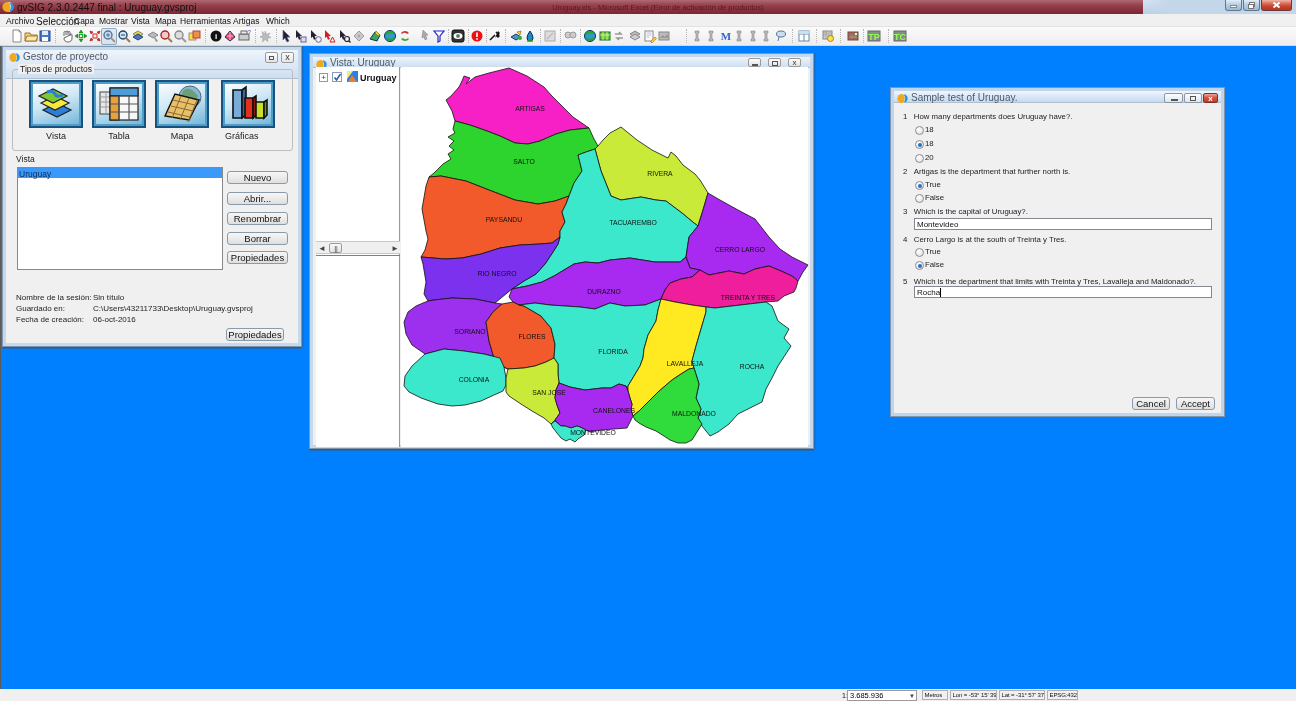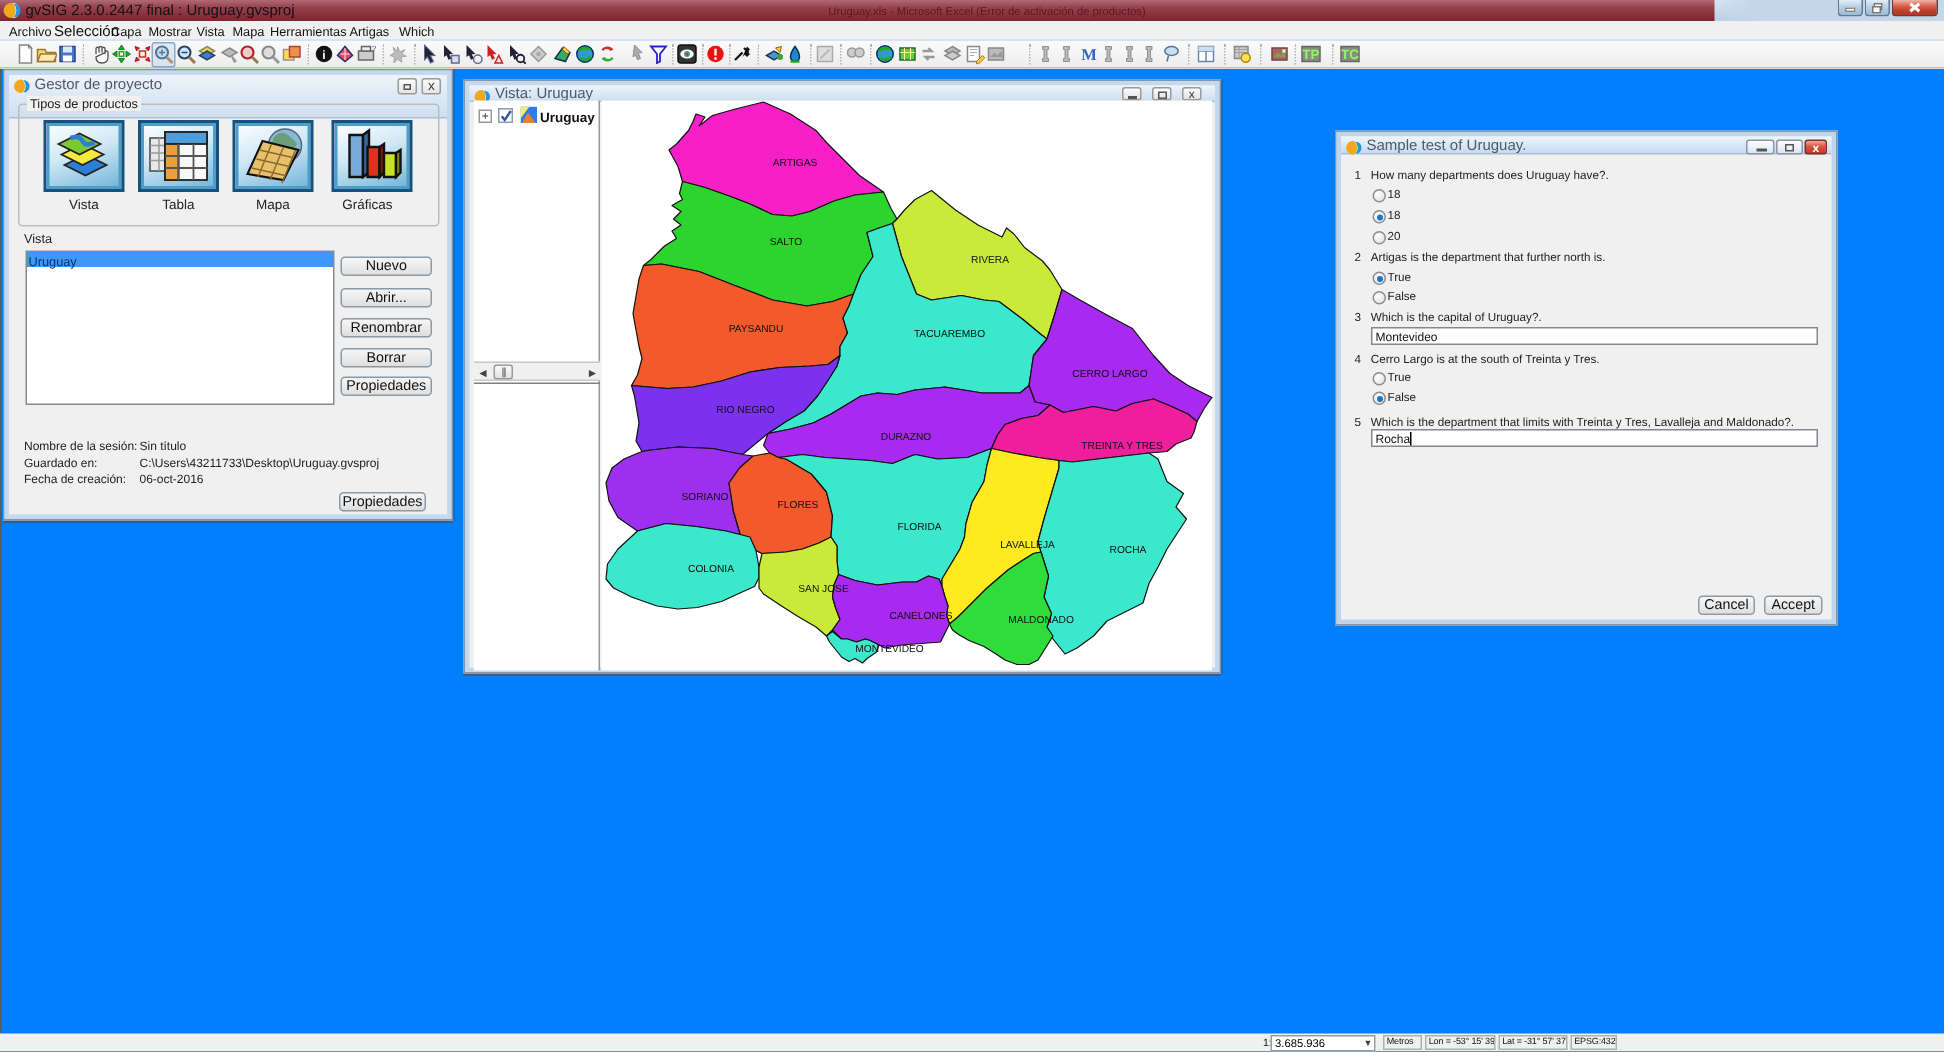--- a/index.html
+++ b/index.html
@@ -306,21 +306,21 @@
 <div class="gbox" style="left:9px;top:22px;width:281px;height:82px">
       <b>Tipos de productos</b>
     </div>
 <div style="position:absolute;left:26px;top:33px;width:54px;height:48px;background:linear-gradient(160deg,#fff, #cfe8f5 45%,#6db3d8);border:2px solid #17517e;box-shadow:inset 0 0 0 2px #4e9cc8"></div>
 <div style="position:absolute;left:23px;top:84px;width:60px;text-align:center;font-size:9px;color:#222">Vista</div>
 <div style="position:absolute;left:89px;top:33px;width:54px;height:48px;background:linear-gradient(160deg,#fff, #cfe8f5 45%,#6db3d8);border:2px solid #17517e;box-shadow:inset 0 0 0 2px #4e9cc8"></div>
 <div style="position:absolute;left:86px;top:84px;width:60px;text-align:center;font-size:9px;color:#222">Tabla</div>
 <div style="position:absolute;left:152px;top:33px;width:54px;height:48px;background:linear-gradient(160deg,#fff, #cfe8f5 45%,#6db3d8);border:2px solid #17517e;box-shadow:inset 0 0 0 2px #4e9cc8"></div>
 <div style="position:absolute;left:149px;top:84px;width:60px;text-align:center;font-size:9px;color:#222">Mapa</div>
 <div style="position:absolute;left:218px;top:33px;width:54px;height:48px;background:linear-gradient(160deg,#fff, #cfe8f5 45%,#6db3d8);border:2px solid #17517e;box-shadow:inset 0 0 0 2px #4e9cc8"></div>
-<div style="position:absolute;left:212px;top:84px;width:60px;text-align:center;font-size:9px;color:#222">Gráficas</div>
+<div style="position:absolute;left:222px;top:84px;width:60px;text-align:left;font-size:9px;color:#222">Gráficas</div>
 <svg style="position:absolute;left:30px;top:37px" width="46" height="40" viewBox="0 0 46 40">
 <g stroke="#222" stroke-width="1.2">
         <path d="M10 26l14-7 14 7-14 7z" fill="#2c7fd8"></path>
         <path d="M8 19l14-7 14 7-14 7z" fill="#f5e93c"></path>
         <path d="M6 12l14-7 14 7-14 7z" fill="#7cc832"></path>
         <path d="M14 8q6-2 8 2t8 1" fill="none" stroke="#2c7fd8" stroke-width="3"></path>
       </g>
     </svg>
 <svg style="position:absolute;left:93px;top:37px" width="46" height="40" viewBox="0 0 46 40">
 <g stroke="#444" stroke-width="1">

